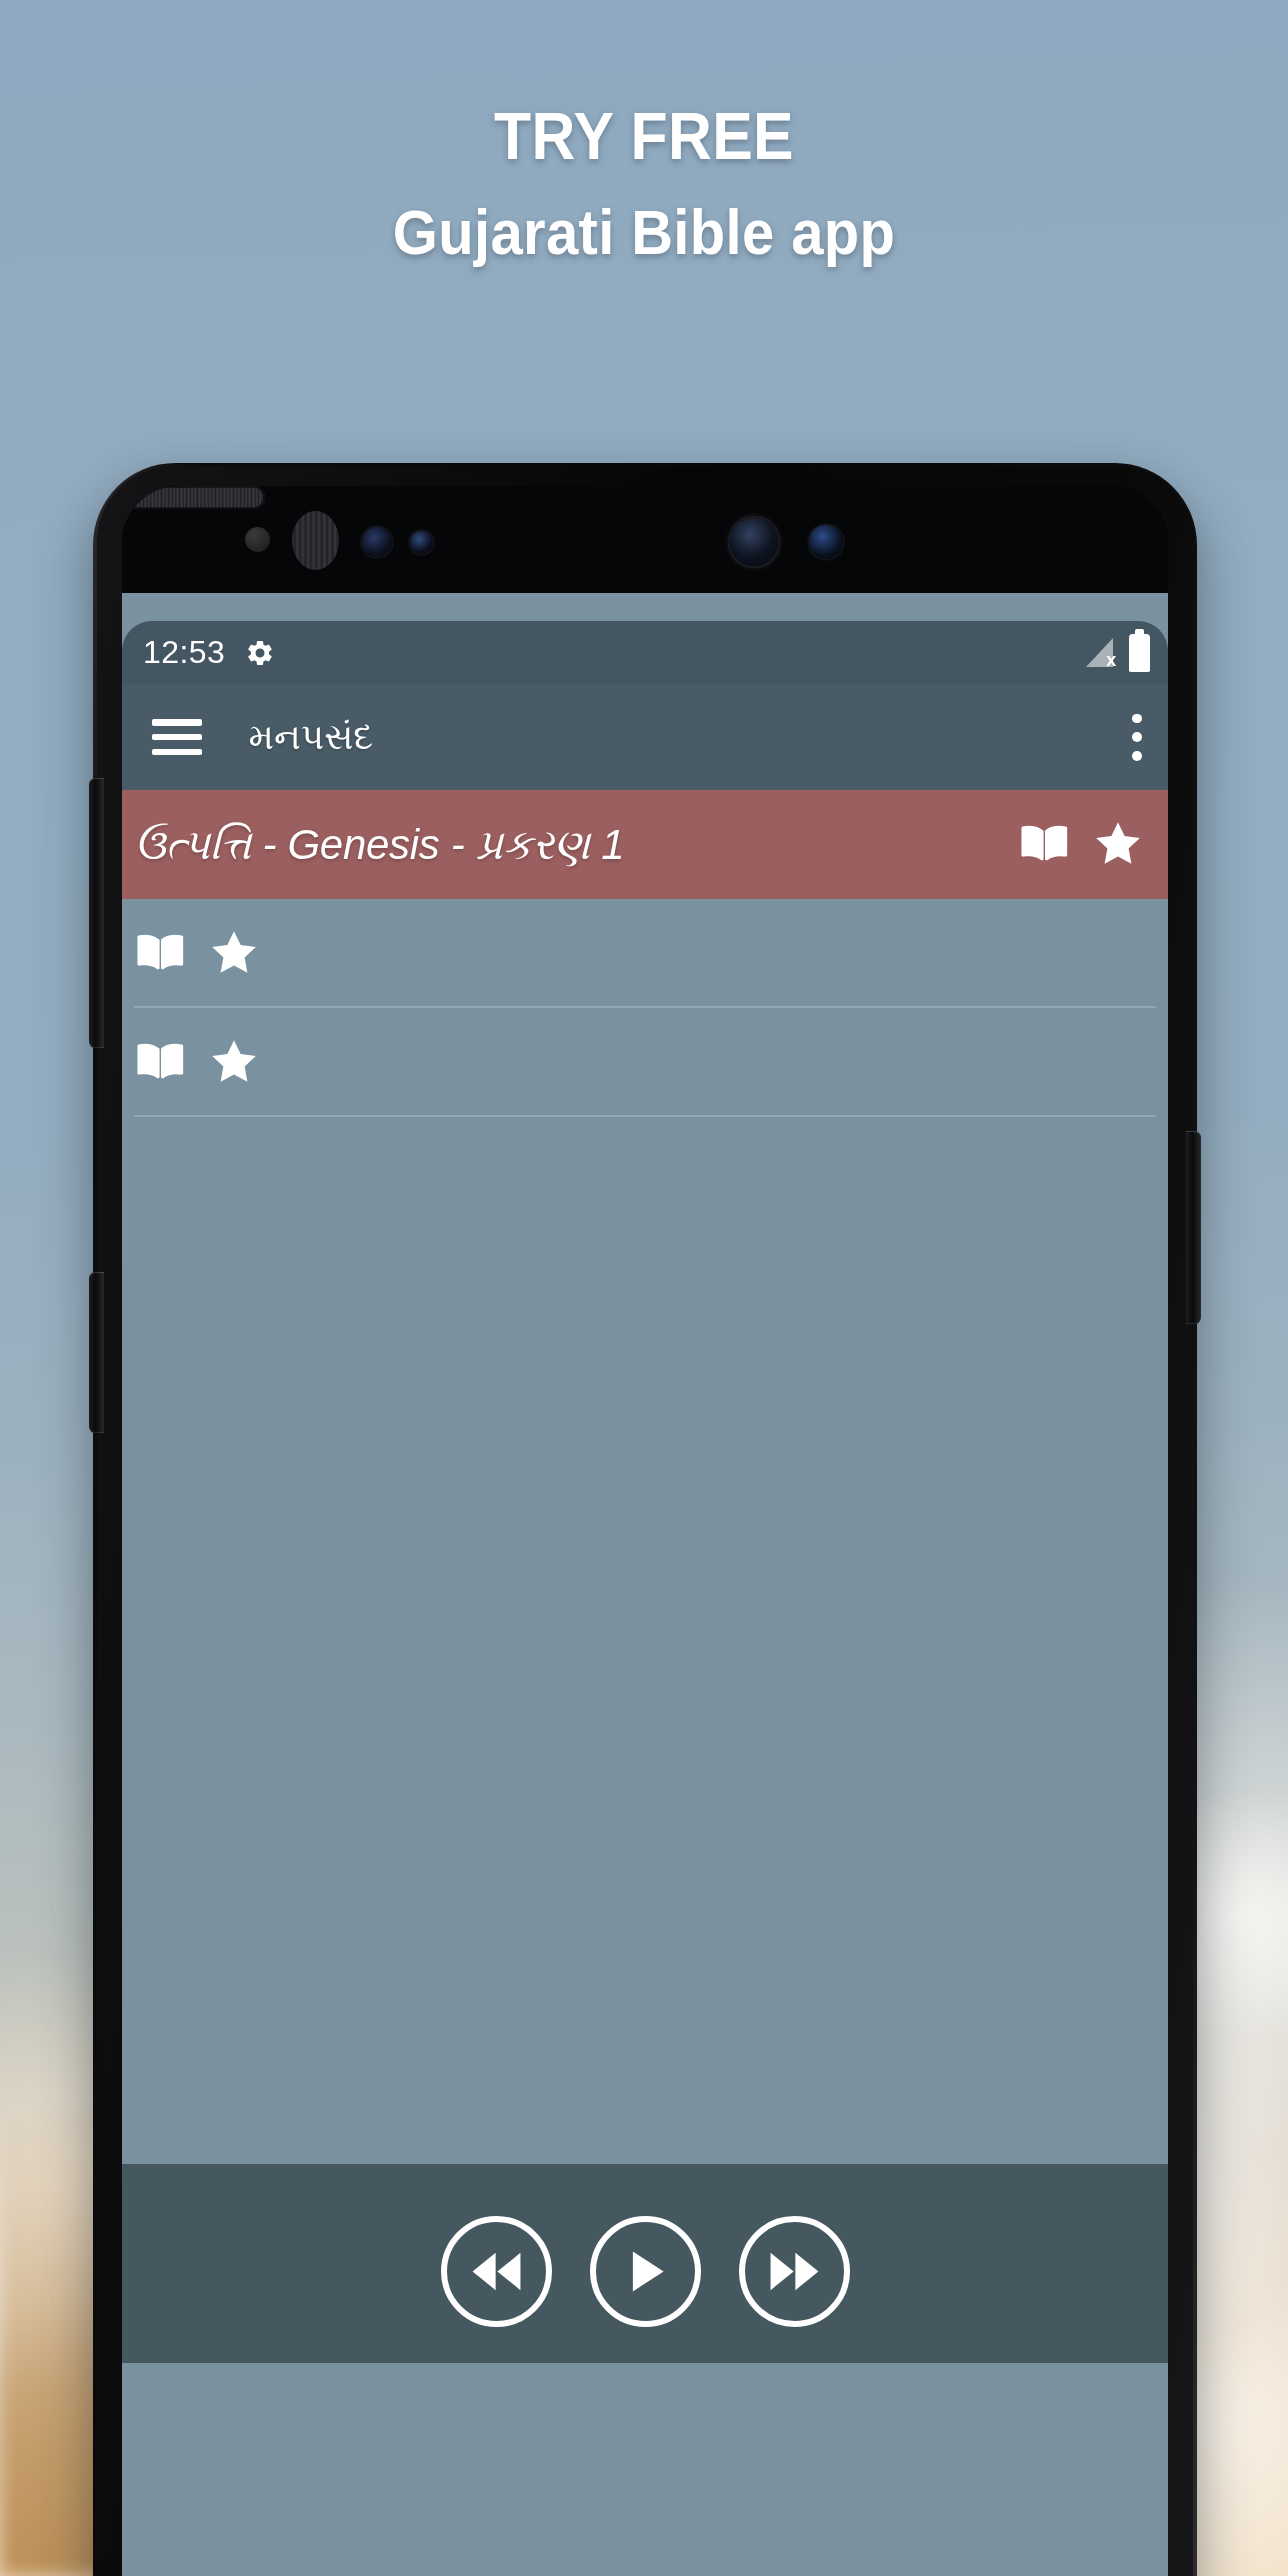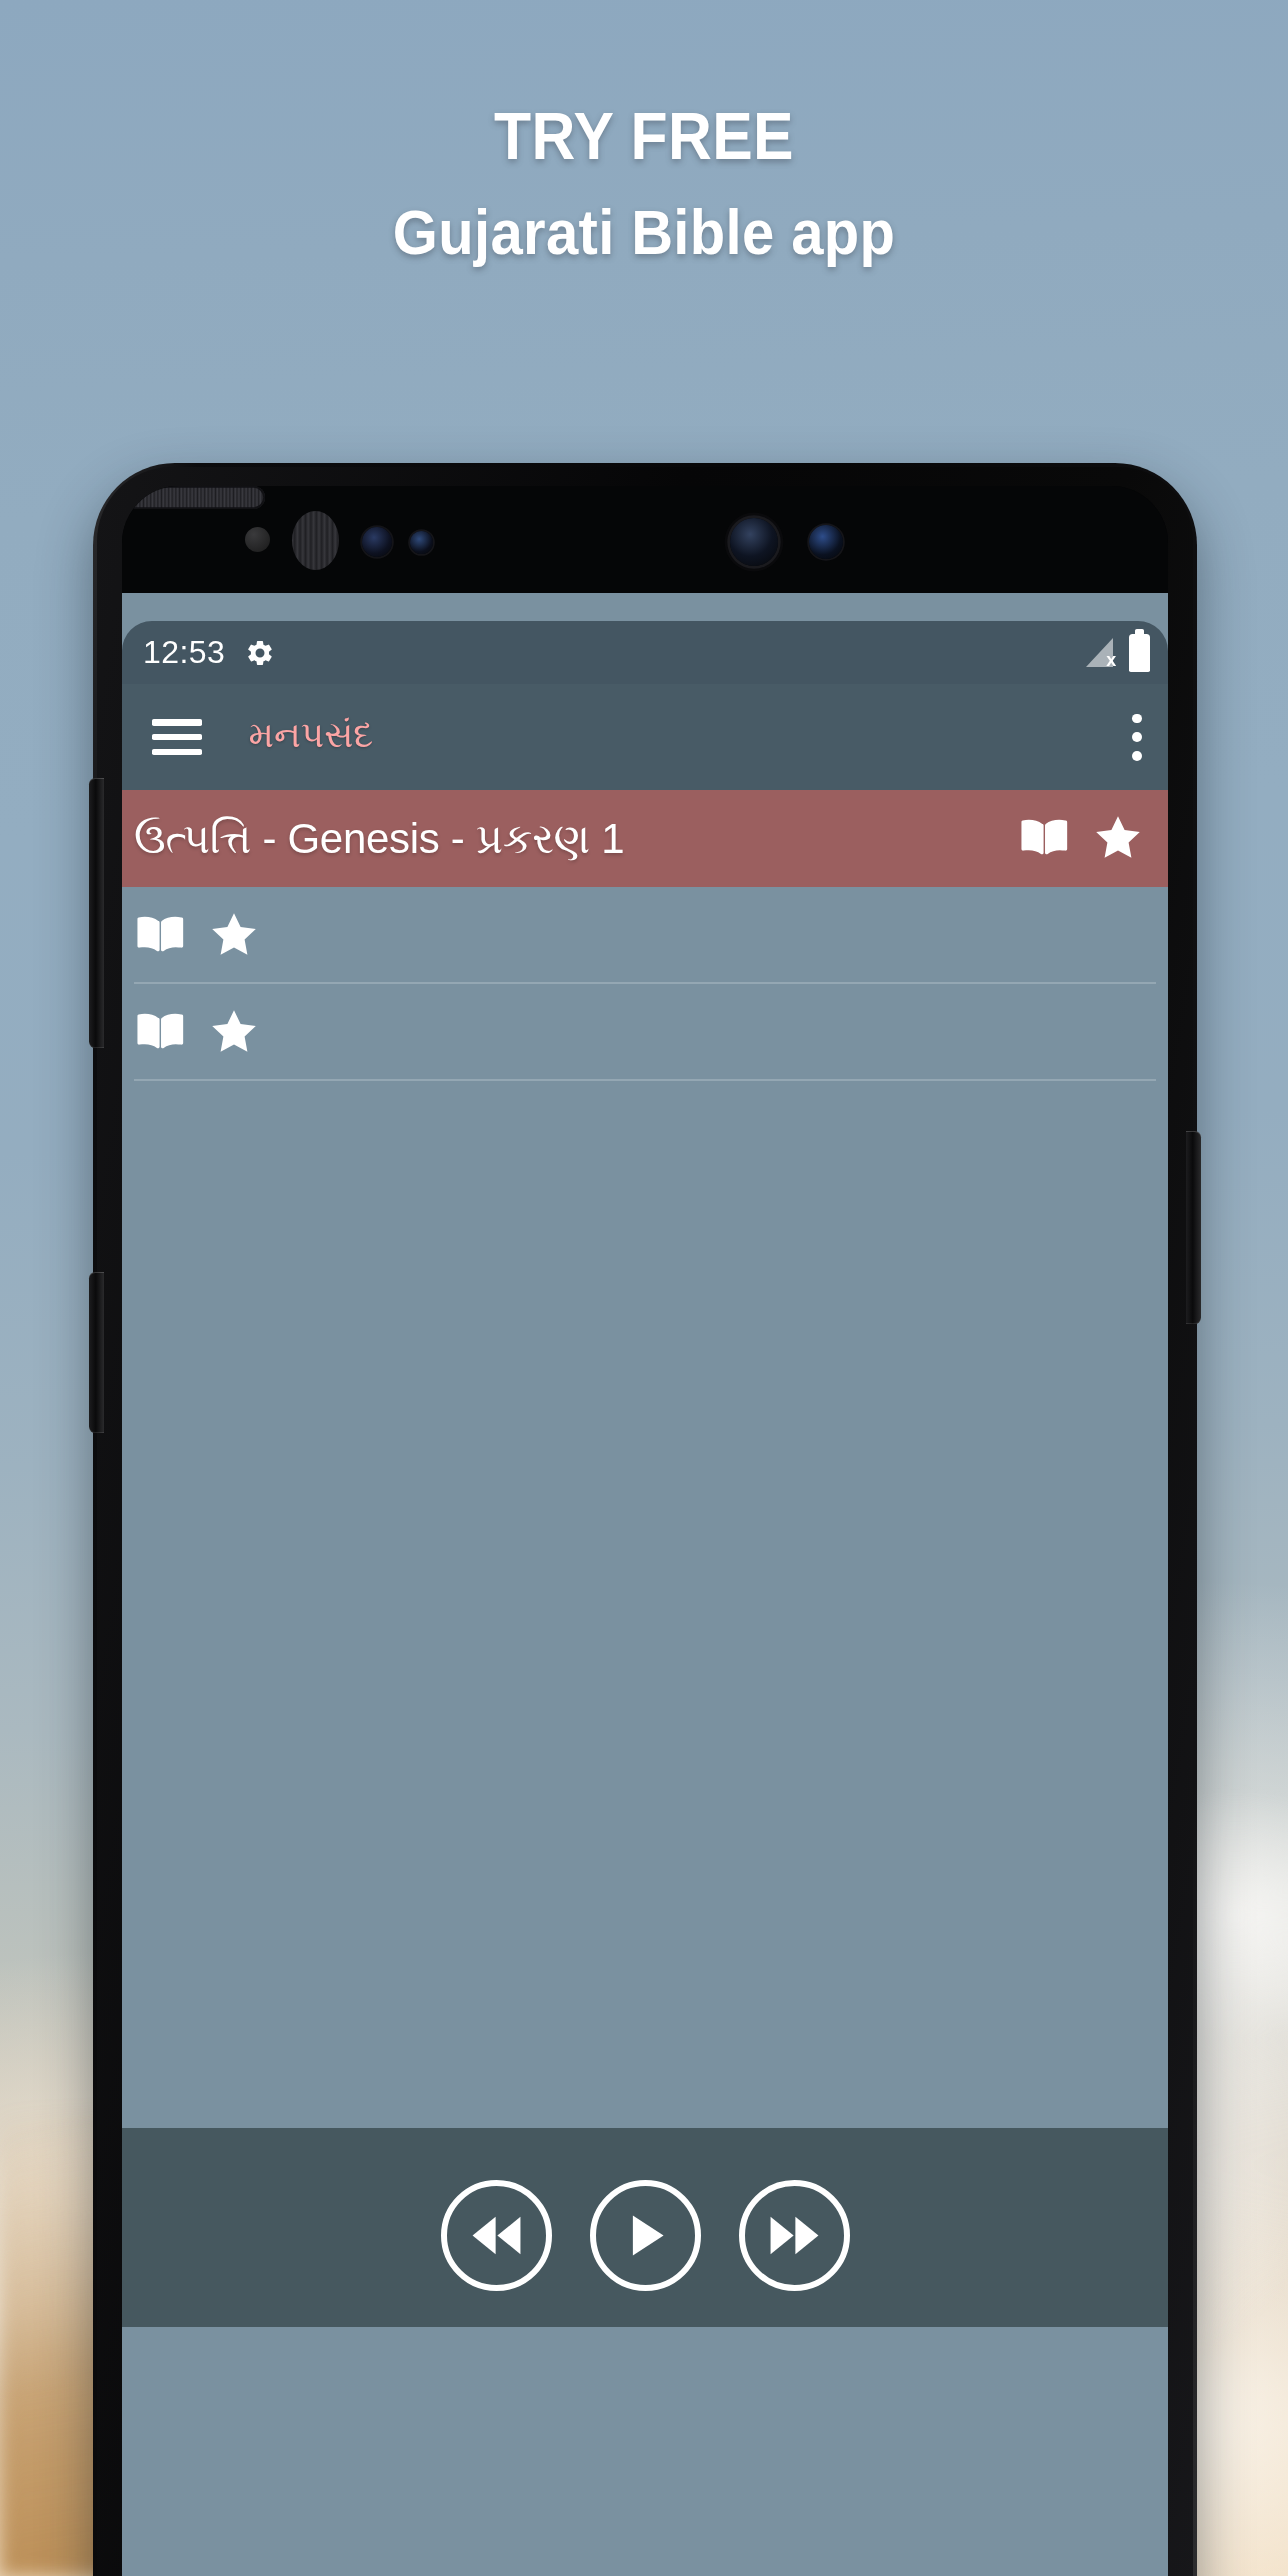--- a/index.html
+++ b/index.html
@@ -194,39 +194,40 @@
   .app-bar {
     height: 106px;
     background: #485B66;
     display: flex;
     align-items: center;
     padding: 0 25px 0 30px;
   }
   .hamburger { width: 50px; height: 36px; display: flex; flex-direction: column; justify-content: space-between; cursor: pointer; }
   .hamburger span { display: block; height: 6.3px; background: #fff; border-radius: 1.8px; }
   .app-title {
-    color: #fca5a5;
+    color: #ffffff;
     font-size: 36px;
     margin-left: 47px;
-    font-family: Liberation Mono, monospace;
+    font-family: Liberation Serif, serif;
     text-shadow: 0 0.9px 2.7px rgba(0,0,0,.28);
   }
   .app-bar-spacer { flex: 1; }
   .kebab { width: 12.5px; display: flex; flex-direction: column; gap: 9px; align-items: center; cursor: pointer; }
   .kebab i { width: 9.8px; height: 9.8px; border-radius: 50%; background: #fff; display: block; }
 
   
   .chapter-list { background: #7A91A0; }
   .chapter-row {
     position: relative;
-    height: 97px;
+    height: 109px;
     display: flex;
     align-items: center;
     padding: 0 25px 0 12.5px;
     box-sizing: border-box;
+    font-style: italic;
   }
   .chapter-row.selected { background: #9B5F5F; }
   .chapter-row:not(.selected)::after {
     content: "";
     position: absolute;
     left: 12.5px; right: 12.5px; bottom: 0;
     height: 1.8px;
     background: rgba(255,255,255,0.20);
   }
   .chapter-label {

